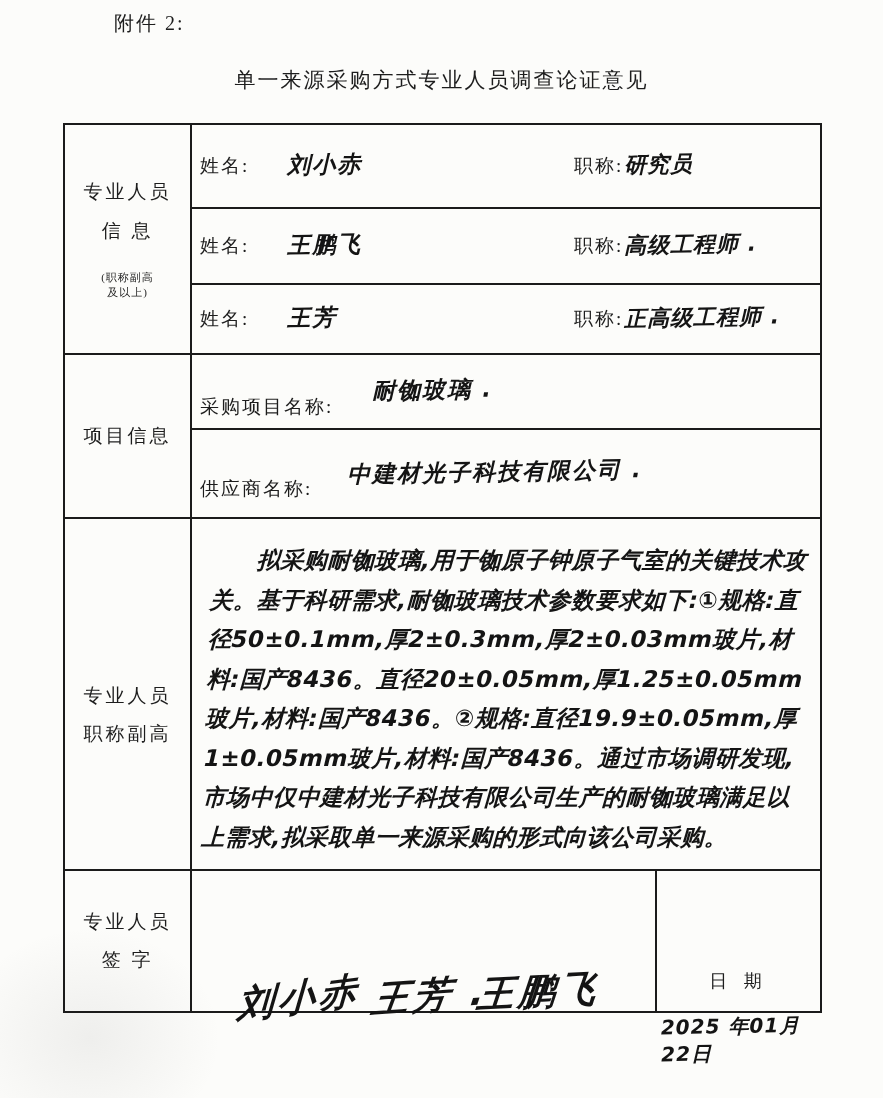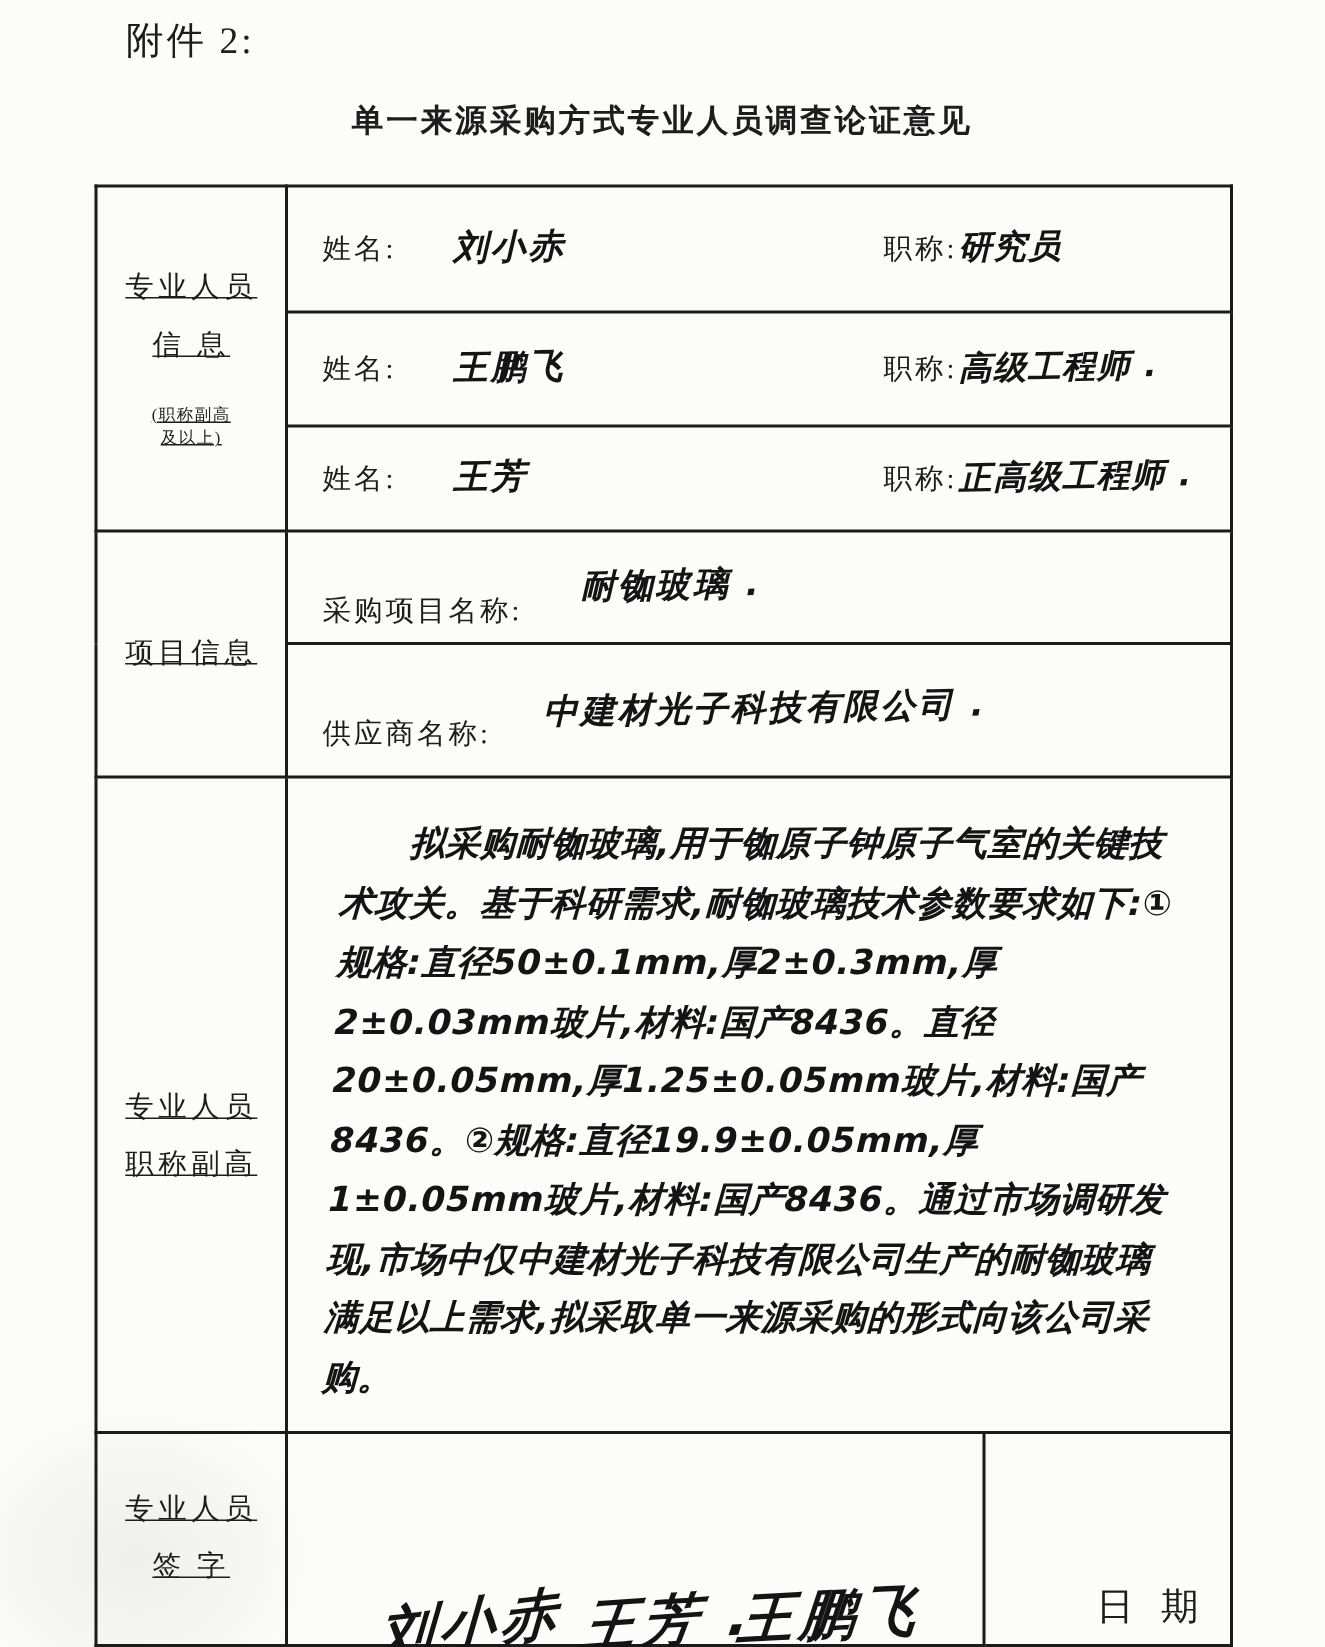--- a/index.html
+++ b/index.html
@@ -10,36 +10,35 @@
     color:#1d1d1d;
     overflow:hidden;
   }
   
   .smudge{
     position:absolute;left:-40px;bottom:-50px;width:260px;height:220px;
     background:radial-gradient(closest-side, rgba(120,120,118,0.10), rgba(120,120,118,0.0));
     pointer-events:none;
   }
   .attachment{
-    position:absolute;left:84px;top:10px;
-    font-size:25px;letter-spacing:2px;
+    position:absolute;left:114px;top:10px;
+    font-size:20px;letter-spacing:2px;
   }
   .doc-title{
     position:absolute;left:0;top:66px;width:883px;
-    text-align:center;font-size:21px;letter-spacing:2px;font-weight:bold;
+    text-align:center;font-size:21px;letter-spacing:2px;
   }
   table.form{
     position:absolute;left:63px;top:123px;
     width:757px;border-collapse:collapse;table-layout:fixed;
   }
   table.form td{
     border:2px solid #1b1b1b;
-    padding:15px;vertical-align:middle;
+    padding:0;vertical-align:middle;
     font-size:19px;
-    text-decoration:underline;
   }
   .col-head{
     text-align:center;letter-spacing:3px;line-height:1.55;
   }
   .col-head .note{
     font-size:11px;letter-spacing:1px;margin-top:24px;line-height:1.45;
   }
   .gap-sm{height:10px;}
   
   .hw{
@@ -68,21 +67,21 @@
     line-height:1.72;letter-spacing:0.5px;
     transform:skewX(-2deg);
   }
   .sig-head{ text-align:center;letter-spacing:3px;line-height:2.0;font-size:19px;}
   .sig-cell-inner{position:relative;height:100%;}
   .sig{font-size:37px;font-weight:700;letter-spacing:4px;position:absolute;}
   .sig1{left:45px;top:32px;transform:rotate(-7deg) skewX(-10deg);}
   .sig2{left:180px;top:30px;transform:rotate(-4deg) skewX(-12deg);}
   .sig3{left:285px;top:26px;transform:rotate(-3deg) skewX(-8deg);}
   .date-cell-inner{position:relative;height:100%;}
-  .date-label{position:absolute;top:28px;left:0;width:100%;text-align:right;letter-spacing:6px;font-size:25px;}
+  .date-label{position:absolute;top:28px;left:0;width:100%;text-align:center;letter-spacing:6px;font-size:18px;}
   .date-value{position:absolute;top:72px;left:4px;font-size:20px;font-weight:600;letter-spacing:1px;transform:rotate(-1deg);}
 </style>
 </head>
 <body>
 
 <div class="smudge"></div>
 
 <div class="attachment">附件 2:</div>
 <div class="doc-title">单一来源采购方式专业人员调查论证意见</div>
 

